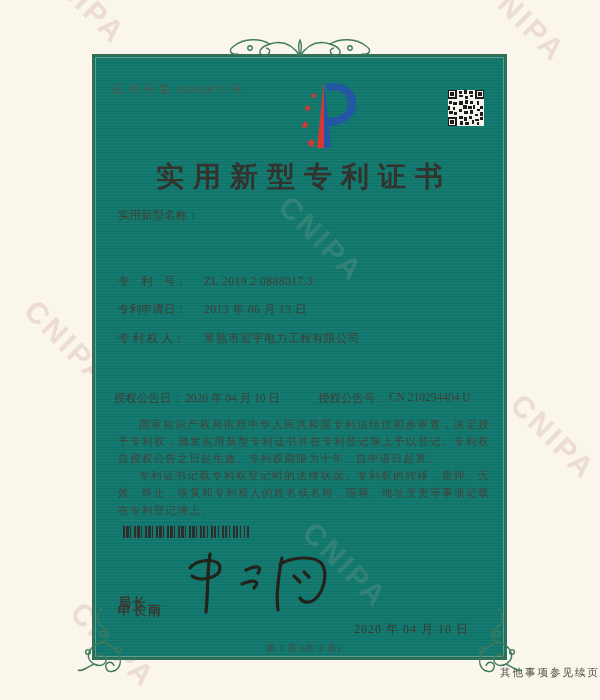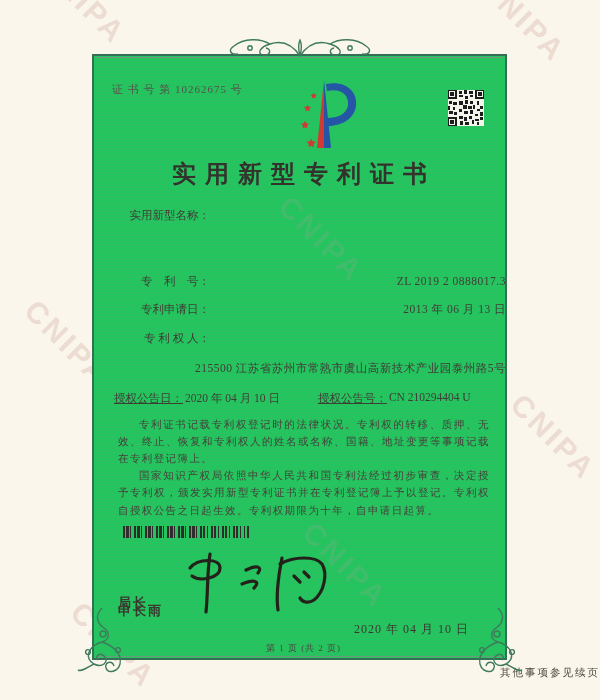--- a/index.html
+++ b/index.html
@@ -18,51 +18,51 @@
     font-family:"Liberation Sans","DejaVu Sans",sans-serif;
     font-size:30px; font-weight:bold; letter-spacing:3px;
     transform:rotate(45deg);
     pointer-events:none; white-space:nowrap;
   }
   .wm.under { color:rgba(205,160,150,0.30); z-index:0; }
   .wm.over  { color:rgba(160,170,150,0.22); z-index:2; }
   
   .frame {
     position:absolute; left:92px; top:54px; width:415px; height:606px;
-    border:2px solid #346e54; background:#22c55e; z-index:1;
+    border:2px solid #346e54; background:#0f766e; z-index:1;
   }
   .frame-inner {
     position:absolute; inset:1px; border:1px solid #6d9a7f;
     background:
       repeating-linear-gradient(180deg,
         rgba(110,150,115,0.14) 0 1px, transparent 1px 3px);
   }
   .ornament { position:absolute; z-index:3; pointer-events:none; }
   
   .cert-no {
     position:absolute; left:16px; top:24px;
     font-size:11px; letter-spacing:1px; color:#56524a;
   }
   .logo { position:absolute; left:188px; top:18px; width:78px; height:76px; }
   .qr { position:absolute; left:352px; top:32px; width:36px; height:36px; }
   .title {
     position:absolute; left:0; right:0; top:100px;
-    text-align:center; font-size:24px; font-weight:bold;
+    text-align:center; font-size:28px; font-weight:bold;
     letter-spacing:9px; color:#34322d; text-indent:9px;
   }
   
   .row {
-    position:absolute; left:28px; width:382px;
-    display:flex; font-size:11.5px; line-height:15px; color:#403d35;text-align:right;
+    position:absolute; left:22px; width:382px;
+    display:flex; font-size:11.5px; line-height:15px; color:#403d35;
   }
   .row .lbl { flex:none; width:86px; color:#403d35; }
   .row .val { flex:1; letter-spacing:0.5px; }
   .grant-row { position:absolute; left:18px; top:333px; width:382px;
     display:flex; font-size:11.5px; color:#403d35; }
-  .grant-row .lbl { flex:none;text-decoration:underline; }
+  .grant-row .lbl { flex:none; }
   .grant-row .val { margin-left:2px; }
   .grant-row .pair2 { margin-left:38px; display:flex; }
   
   .paras {
     position:absolute; left:22px; top:358px; width:372px;
     font-size:10.5px; line-height:1.63; letter-spacing:1.4px;
     text-align:justify; color:#45423a;
   }
   .paras p { text-indent:2em; }
   
@@ -178,37 +178,37 @@
     <div class="row" style="top:216px">
       <span class="lbl">专　利　号：</span>
       <span class="val">ZL 2019 2 0888017.3</span>
     </div>
     <div class="row" style="top:244px">
       <span class="lbl">专利申请日：</span>
       <span class="val">2013 年 06 月 13 日</span>
     </div>
     <div class="row" style="top:273px">
       <span class="lbl">专 利 权 人：</span>
+      <span class="val">常熟市宏宇电力工程有限公司</span>
     </div>
     <div class="row" style="top:303px">
-      <span class="val">215500 江苏省苏州市常熟市虞山高新技术产业园泰州路5号</span>
     </div>
 
     <div class="grant-row">
       <span class="lbl">授权公告日：</span>
       <span class="val">2020 年 04 月 10 日</span>
       <span class="pair2">
         <span class="lbl">授权公告号：</span>
         <span class="val">CN 210294404 U</span>
       </span>
     </div>
 
     <div class="paras">
+      <p>国家知识产权局依照中华人民共和国专利法经过初步审查，决定授予专利权，颁发实用新型专利证书并在专利登记簿上予以登记。专利权自授权公告之日起生效。专利权期限为十年，自申请日起算。</p>
       <p>专利证书记载专利权登记时的法律状况。专利权的转移、质押、无效、终止、恢复和专利权人的姓名或名称、国籍、地址变更等事项记载在专利登记簿上。</p>
-      <p>国家知识产权局依照中华人民共和国专利法经过初步审查，决定授予专利权，颁发实用新型专利证书并在专利登记簿上予以登记。专利权自授权公告之日起生效。专利权期限为十年，自申请日起算。</p>
     </div>
 
     <div class="barcode"></div>
 
     <div class="sig-title">局长</div>
     <div class="sig-name">申长雨</div>
 
     <svg class="sig-script" viewBox="0 0 170 72">
       <g fill="none" stroke="#23211a" stroke-width="3.2" stroke-linecap="round" stroke-linejoin="round">
         <path d="M34,6 C31,24 32,46 30,64"></path>

